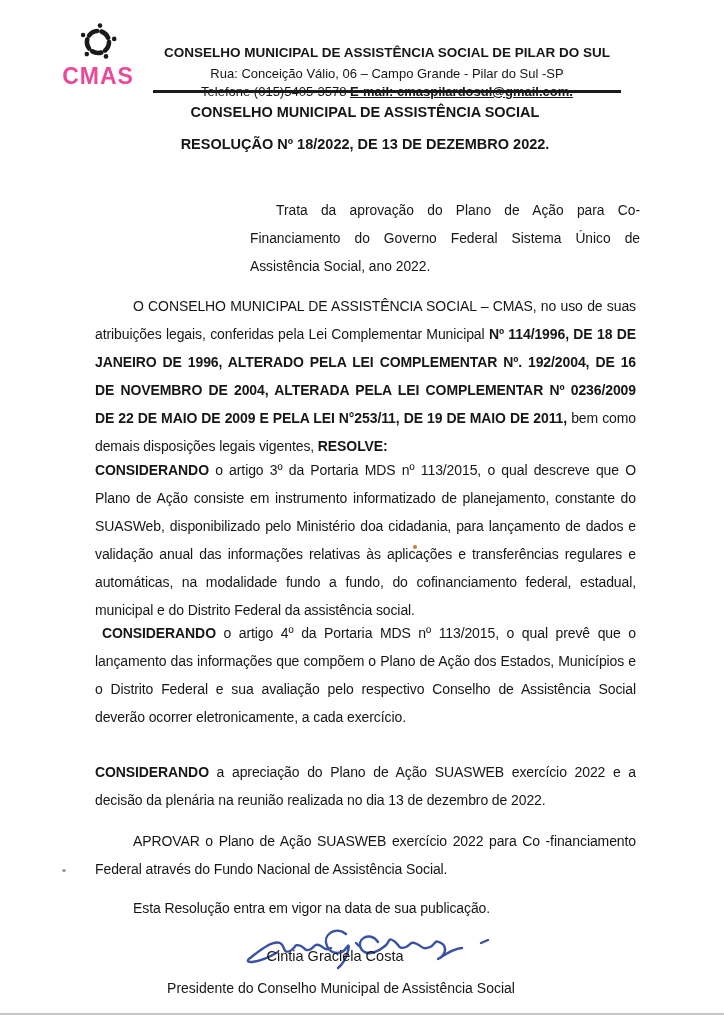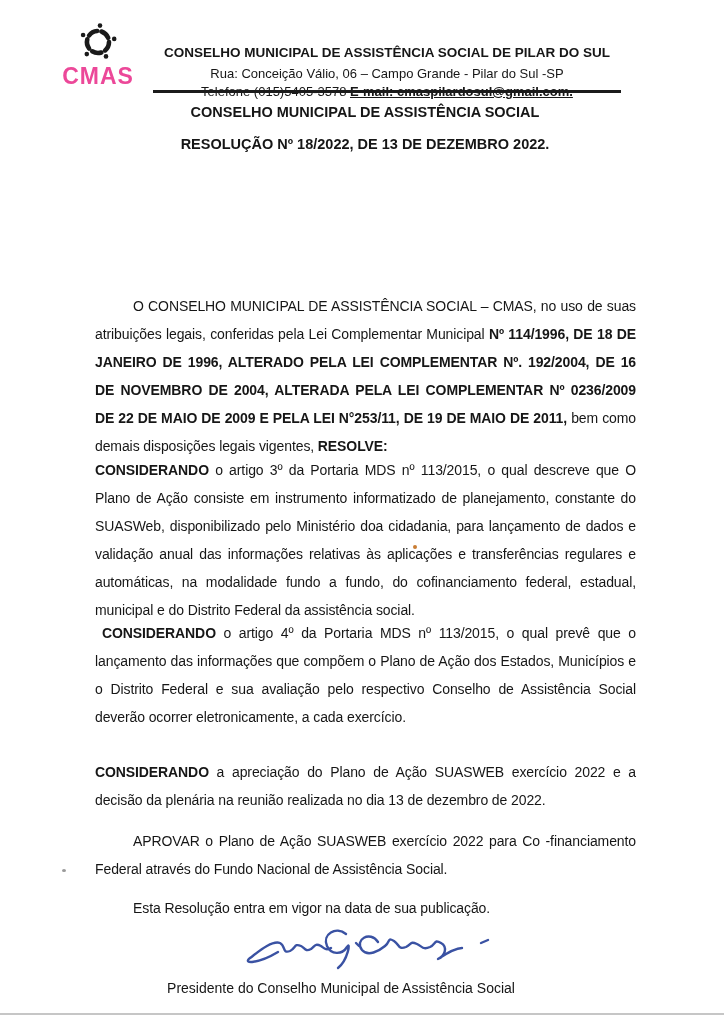--- a/index.html
+++ b/index.html
@@ -82,38 +82,40 @@
     <div class="org-name">CONSELHO MUNICIPAL DE ASSISTÊNCIA SOCIAL DE PILAR DO SUL</div>
     <div class="addr">Rua: Conceição Válio, 06 – Campo Grande - Pilar do Sul -SP</div>
     <div class="contact"><span>Telefone (015)5405-3578</span> <span class="email">E-mail: cmaspilardosul@gmail.com.</span></div>
   </div>
 
   <div class="rule"></div>
 
   <div class="doc-title t1">CONSELHO MUNICIPAL DE ASSISTÊNCIA SOCIAL</div>
   <div class="doc-title t2">RESOLUÇÃO Nº 18/2022, DE 13 DE DEZEMBRO 2022.</div>
 
+  <div class="epigraph">Trata da aprovação do Plano de Ação para Co- Financiamento do Governo Federal Sistema Único de Assistência Social, ano 2022.</div>
 
   <div class="body-block">
       <div class="para"><span>O CONSELHO MUNICIPAL DE ASSISTÊNCIA SOCIAL – CMAS, no uso de suas atribuições legais, conferidas pela Lei Complementar Municipal </span><span class="b">Nº 114/1996, DE 18 DE JANEIRO DE 1996, ALTERADO PELA LEI COMPLEMENTAR Nº. 192/2004, DE 16 DE NOVEMBRO DE 2004, ALTERADA PELA LEI COMPLEMENTAR Nº 0236/2009 DE 22 DE MAIO DE 2009 E PELA LEI N°253/11, DE 19 DE MAIO DE 2011,</span><span> bem como demais disposições legais vigentes, </span><span class="b">RESOLVE:</span></div>
       <div class="para"><span class="b">CONSIDERANDO</span><span> o artigo 3º da Portaria MDS nº 113/2015, o qual descreve que O Plano de Ação consiste em instrumento informatizado de planejamento, constante do SUASWeb, disponibilizado pelo Ministério doa cidadania, para lançamento de dados e validação anual das informações relativas às aplicações e transferências regulares e automáticas, na modalidade fundo a fundo, do cofinanciamento federal, estadual, municipal e do Distrito Federal da assistência social.</span></div>
       <div class="para"><span class="b">CONSIDERANDO</span><span> o artigo 4º da Portaria MDS nº 113/2015, o qual prevê que o lançamento das informações que compõem o Plano de Ação dos Estados, Municípios e o Distrito Federal e sua avaliação pelo respectivo Conselho de Assistência Social deverão ocorrer eletronicamente, a cada exercício.</span></div>
       <div class="para"><span class="b">CONSIDERANDO</span><span> a apreciação do Plano de Ação SUASWEB exercício 2022 e a decisão da plenária na reunião realizada no dia 13 de dezembro de 2022.</span></div>
       <div class="para"><span>APROVAR o Plano de Ação SUASWEB exercício 2022 para Co -financiamento Federal através do Fundo Nacional de Assistência Social.</span></div>
       <div class="para"><span>Esta Resolução entra em vigor na data de sua publicação.</span></div>
     </div>
 
   <svg class="sig-scrawl" width="252" height="56" viewBox="0 0 252 56">
     <g stroke="#3a52a3" stroke-width="2.4" fill="none" stroke-linecap="round" stroke-linejoin="round">
       <path d="M40,34 C20,46 4,46 12,40 C20,34 34,22 42,25 C48,28 44,36 52,33 C58,30 56,25 63,28 C67,30 67,34 73,31 C77,28 77,25 83,28 C86,30 88,33 93,30"></path>
       <path d="M108,16 C98,8 84,16 89,28 C93,37 104,37 109,29 C113,22 110,42 100,50"></path>
       <path d="M118,25 l3,3"></path>
       <path d="M140,24 C132,12 116,22 124,32 C130,39 141,33 147,28 C153,23 149,19 156,23 C162,27 160,32 168,29 C174,26 172,23 179,26 C185,29 185,32 192,29 C198,26 196,21 203,25 C210,29 207,38 200,41 C206,37 217,30 224,30"></path>
       <path d="M243,25 l7,-3"></path>
     </g>
   </svg>
+  <div class="sig-name">Cintia Graciela Costa</div>
   <div class="sig-role">Presidente do Conselho Municipal de Assistência Social</div>
 
   <div class="speck-orange"></div>
   <div class="speck-gray"></div>
   <div class="scan-line"></div>
 
 </div>
 
 </body></html>

